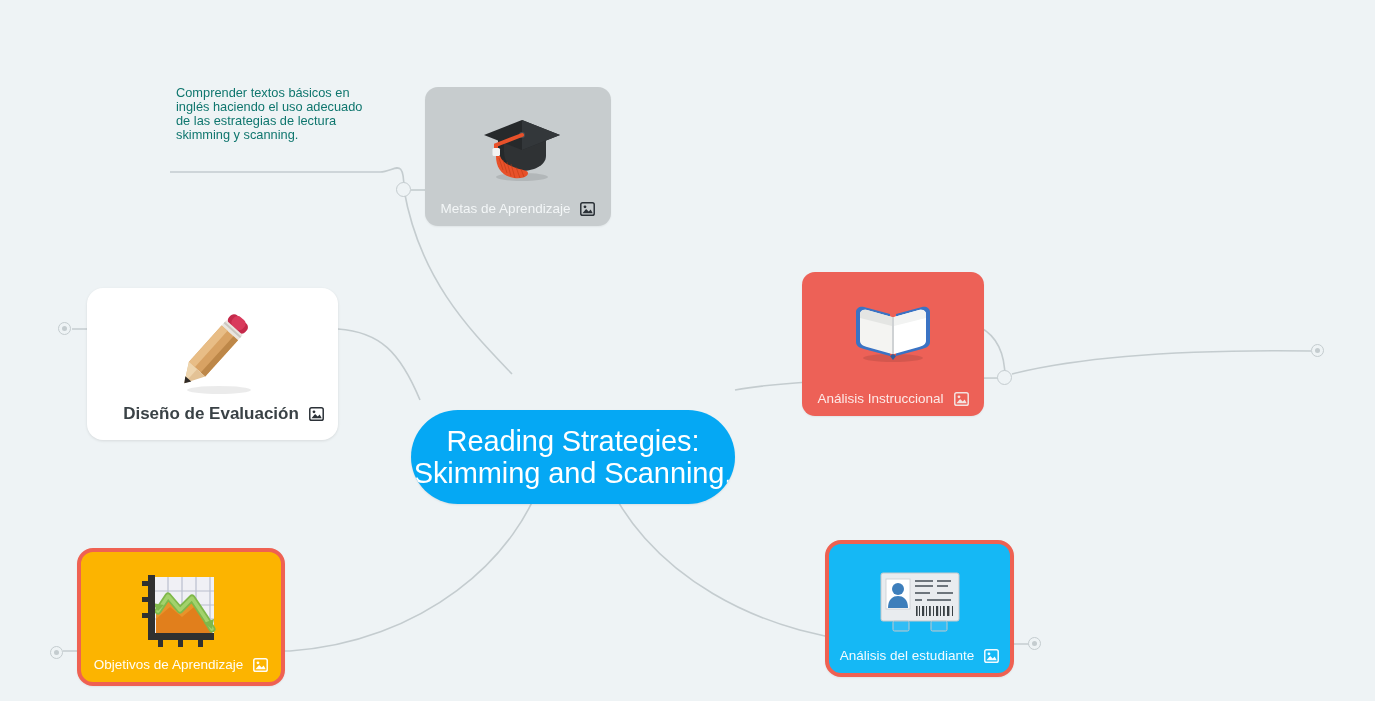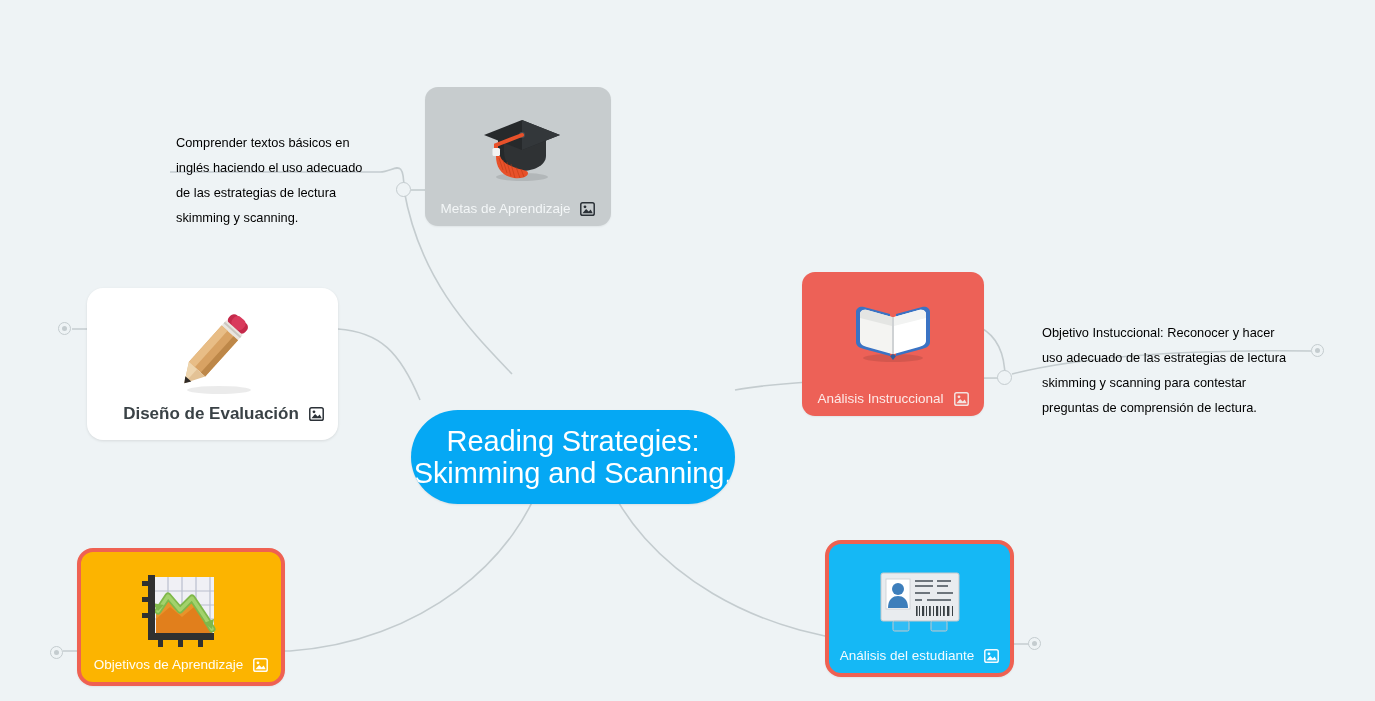--- a/index.html
+++ b/index.html
@@ -128,24 +128,23 @@
     width: 189px; height: 137px;
     background: #15b8f5;
     border: 4px solid #ef6152;
     border-radius: 16px;
   }
   #node-estudiante .caption .label { color: #f2fbff; }
 
   
   .note {
     position: absolute;
-    color: #000000;
+    color: #0f766e;
     font-size: 12.8px;
-    line-height: 25px;
-    margin-top: 44px;
+    line-height: 14px;
   }
   #note-metas { left: 176px; top: 86px; width: 200px; }
   #note-instruccional { left: 1042px; top: 276px; width: 256px; }
 
   
   .img-badge {
     width: 15px; height: 14px;
     flex: 0 0 auto;
     display: block;
   }
@@ -377,21 +376,20 @@
       <span class="label">Análisis del estudiante</span>
       <svg class="img-badge" viewBox="0 0 16 15">
         <rect x="0.8" y="0.8" width="14.4" height="13.4" rx="2" fill="none" stroke="#f2fbff" stroke-width="1.6"></rect>
         <circle cx="5.3" cy="5.2" r="1.5" fill="#f2fbff"></circle>
         <path d="M2.6 12 L6.5 7.4 L9.3 10.3 L11.4 8.1 L13.6 12 Z" fill="#f2fbff"></path>
       </svg>
     </div>
   </div>
 
   <div class="note" id="note-metas">Comprender textos básicos en inglés haciendo el uso adecuado de las estrategias de lectura skimming y scanning.</div>
-  <div class="note" id="note-instruccional">Objetivo Instuccional: Reconocer y hacer uso adecuado de las estrategias de lectura skimming y scanning para contestar preguntas de comprensión de lectura.</div>
 
   <div class="handle" id="handle-left"></div>
   <div class="handle" id="handle-right"></div>
   <div class="handle" id="handle-bl"></div>
   <div class="handle" id="handle-br"></div>
   <div class="junction" id="junction-top"></div>
   <div class="junction" id="junction-mid"></div>
 
 </div>
 

